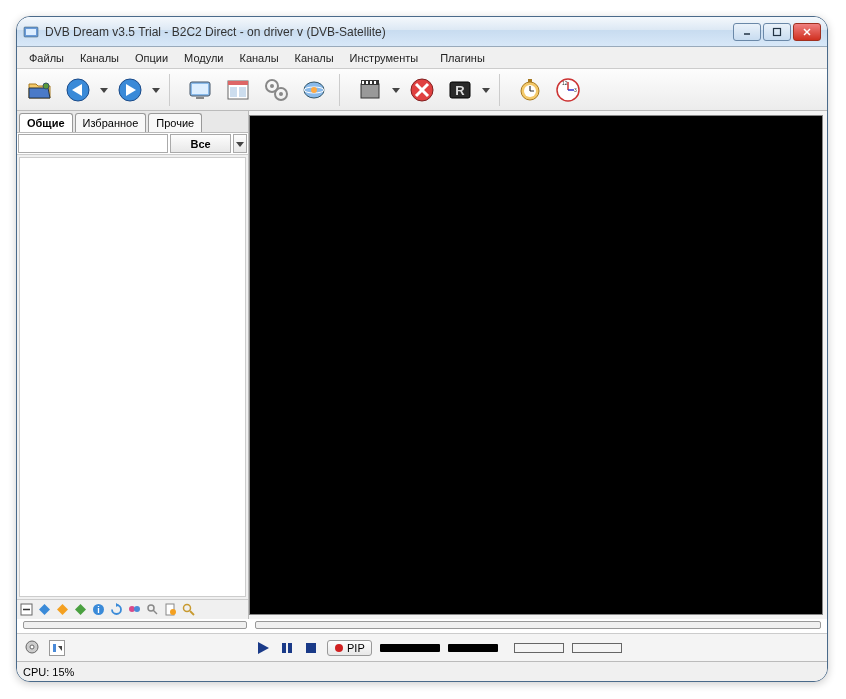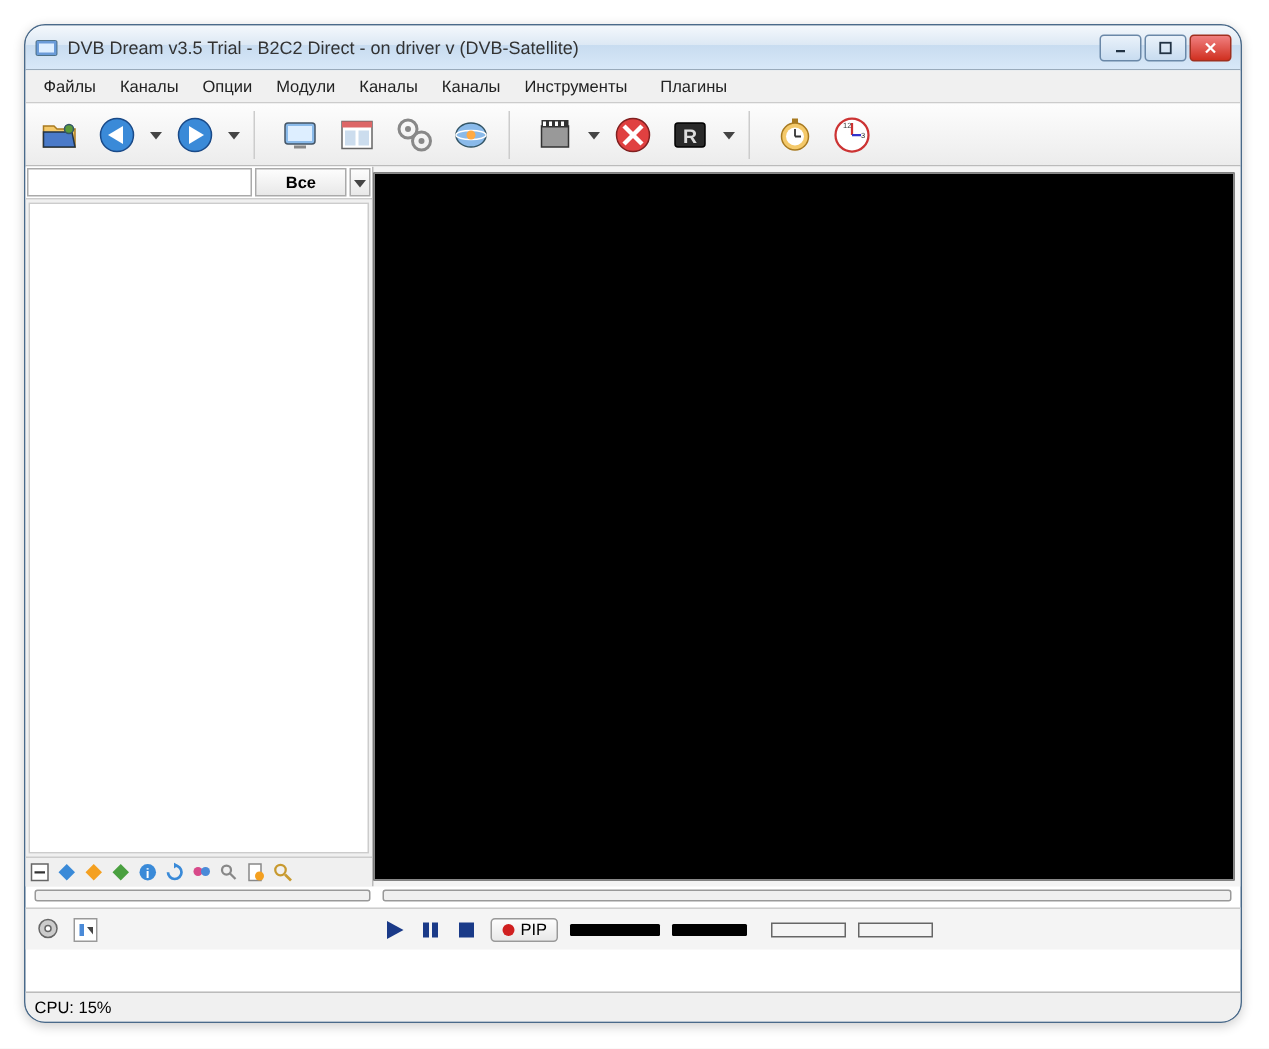--- a/index.html
+++ b/index.html
@@ -35,21 +35,21 @@
   .seekbar { height: 8px; border: 1px solid #999; background: #f0f0f0; border-radius: 2px; }
   .seekbar.left { width: 224px; }
   .seekbar.right { flex: 1; }
   .controlrow { height: 28px; display: flex; align-items: center; padding: 0 4px; border-top: 1px solid #ccc; background: #f4f4f4; }
   .leftctrls { width: 228px; display: flex; align-items: center; gap: 8px; padding-left: 4px; }
   .leftctrls .ctl { width: 16px; height: 16px; }
   .playctrls { display: flex; align-items: center; gap: 8px; padding-left: 6px; }
   .pcbtn { width: 16px; height: 16px; display:flex; align-items:center; justify-content:center; }
   .pipbtn { border: 1px solid #999; padding: 1px 6px; font-size: 11px; border-radius: 3px; background: linear-gradient(to bottom,#fdfdfd,#e8e8e8); display:flex; align-items:center; gap:3px;text-align:right; }
   .bbar { height: 8px; background: #000; border-radius: 1px; }
-  .statusbar { height: 20px; border-top: 1px solid #bbb; background: #f0f0f0; font-size: 11px; display: flex; align-items: center; padding: 0 6px; margin-top: 28px; }
+  .statusbar { height: 20px; border-top: 1px solid #bbb; background: #f0f0f0; font-size: 11px; display: flex; align-items: center; padding: 0 6px; }
   svg { display: block; }
 </style>
 </head>
 <body>
 
 <div class="window">
 
   <div class="titlebar">
     <span class="app-icon">
       <svg width="16" height="16" viewBox="0 0 16 16">
@@ -200,20 +200,25 @@
           <line x1="14" y1="14" x2="14" y2="6" stroke="#c33" stroke-width="1.5"></line>
           <line x1="14" y1="14" x2="20" y2="14" stroke="#33c" stroke-width="1.5"></line>
           <text x="8" y="9" font-size="5" fill="#333">12</text>
           <text x="20" y="16" font-size="5" fill="#333">3</text>
         </svg>
     </div>
   </div>
 
   <div class="body">
     <div class="leftpane">
+      <div class="tabs">
+        <div class="tab active">Общие</div>
+        <div class="tab">Избранное</div>
+        <div class="tab">Прочие</div>
+      </div>
       <div class="filterrow">
         <input type="text" value="" style="">
         <div class="allbtn">Все</div>
         <div class="allcaret">
             <svg width="8" height="8">
               <polygon points="0,2 8,2 4,7" fill="#444"></polygon>
             </svg>
           </div>
       </div>
       <div class="channellist"></div>

